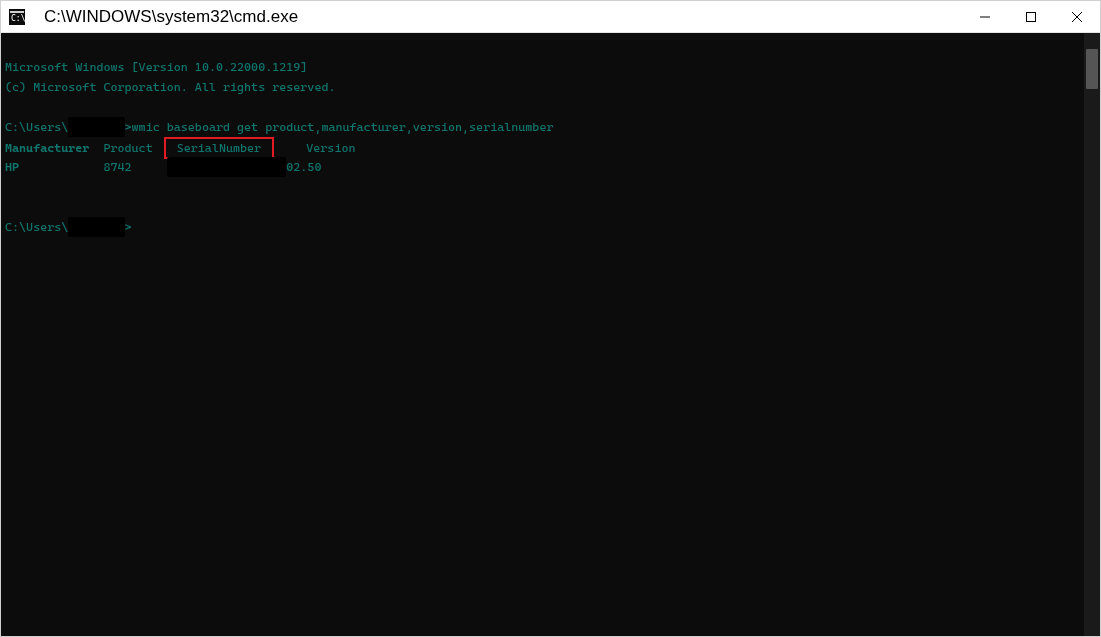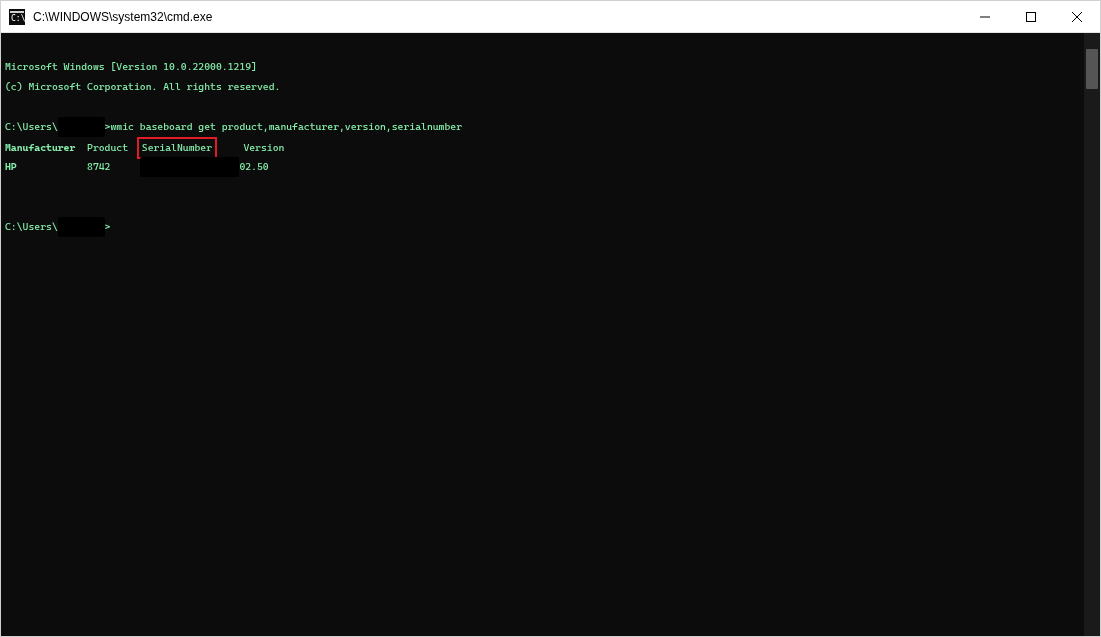--- a/index.html
+++ b/index.html
@@ -36,23 +36,24 @@
       margin-right: 8px;
       display: flex;
       align-items: center;
       justify-content: center;
     }
     .titlebar-icon svg {
       width: 16px;
       height: 16px;
     }
     .titlebar-title {
-      font-size: 12px;
+      font-size: 17px;
       color: #000;
       flex: 1;
+      margin-left: 11px;
     }
     .window-controls {
       display: flex;
       height: 100%;
     }
     .win-ctrl {
       width: 46px;
       height: 100%;
       display: flex;
       align-items: center;
@@ -65,35 +66,35 @@
       height: 10px;
     }
     .terminal-wrap {
       flex: 1;
       background: #0c0c0c;
       position: relative;
       overflow: hidden;
     }
     .terminal {
       font-family: Consolas, "Cascadia Mono", monospace;
-      font-size: 10px;
+      font-size: 12px;
       line-height: 20px;
-      color: #86efac;
+      color: #0f766e;
       white-space: pre;
       padding: 4px 0 0 4px;
       letter-spacing: 0px;
     }
     .redact {
       background: #000;
       color: #000;
       border-radius: 2px;
     }
     .highlight-box {
       border: 2px solid #e01b24;
-      padding: 0 3px;
+      padding: 0 11px;
       margin: 0 -3px;
       display: inline-block;
       line-height: 18px;
     }
     .scrollbar-track {
       position: absolute;
       right: 0;
       top: 0;
       width: 16px;
       height: 100%;

